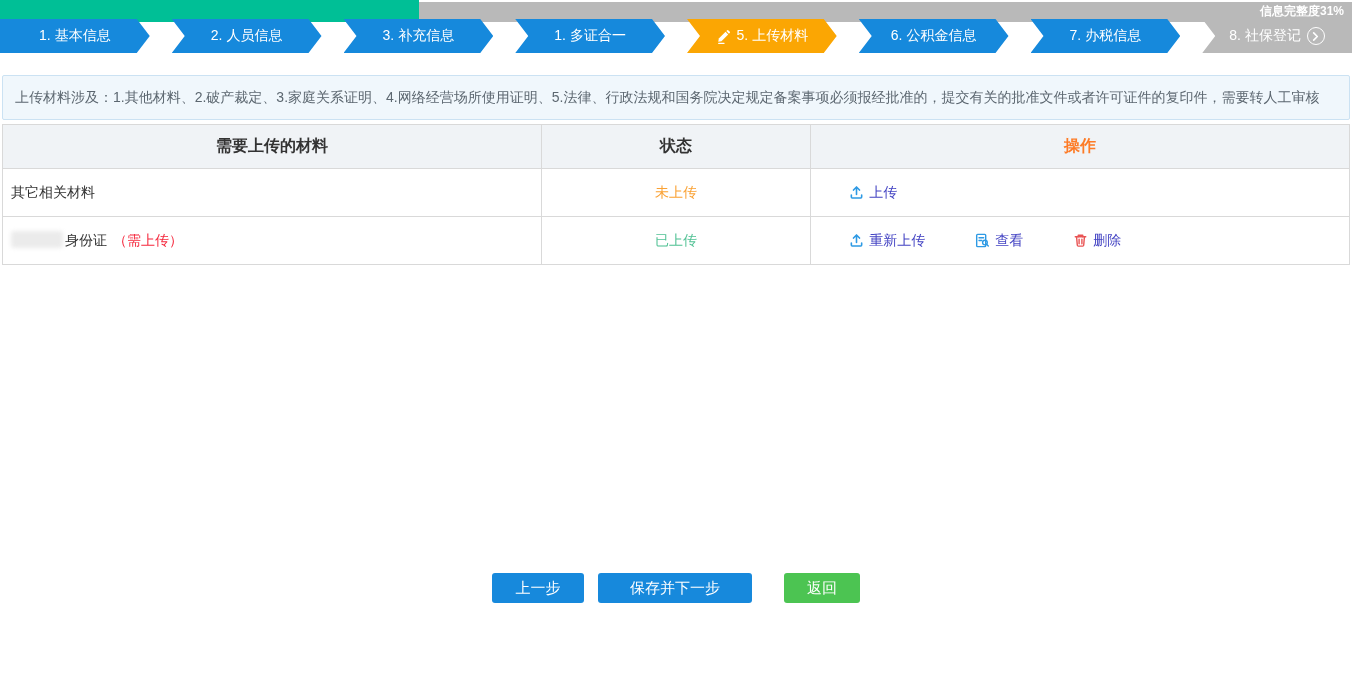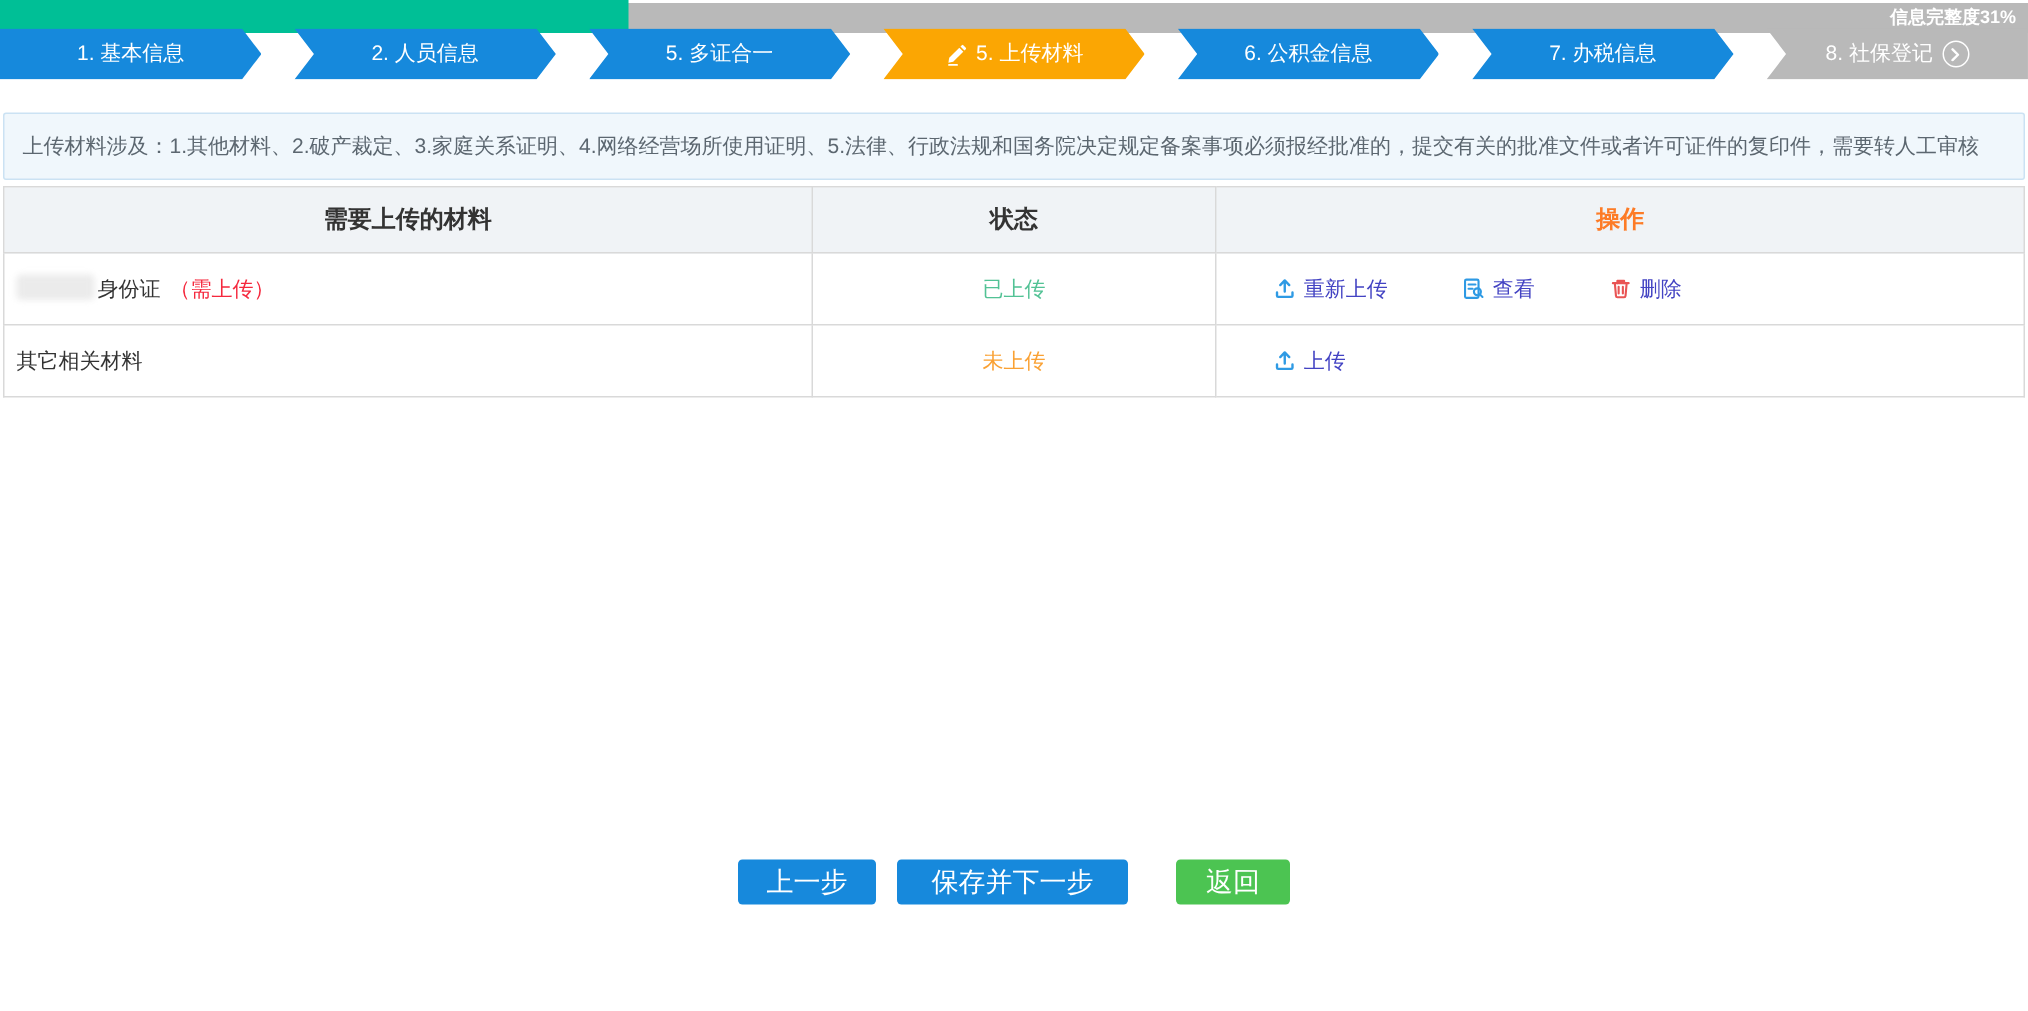--- a/index.html
+++ b/index.html
@@ -65,21 +65,21 @@
   .actions-inner { display: flex; align-items: center; gap: 50px; }
   .action-link {
     display: inline-flex; align-items: center; gap: 5px;
     color: #4343c3; font-size: 14px; cursor: pointer;
   }
   .action-link svg { display: block; }
 
   
   .footer { margin-top: 308px; display: flex; justify-content: center; align-items: center; }
   .btn {
-    height: 30px; border: none; border-radius: 3px; color: #fff; font-size: 18px;
+    height: 30px; border: none; border-radius: 3px; color: #fff; font-size: 15px;
     font-family: inherit; cursor: pointer; line-height: 30px; text-align: center;
   }
   .btn-prev { width: 92px;  background: #1789dc; }
   .btn-save { width: 154px; background: #1789dc; margin-left: 14px; }
   .btn-back { width: 76px;  background: #4cc452; margin-left: 32px; }
 </style>
 </head>
 <body>
 
 <div class="progress-wrap">
@@ -89,21 +89,24 @@
 </div>
 
 <div class="steps" id="steps">
     <div class="step pos-first state-default">
       <span>1. 基本信息</span>
     </div>
     <div class="step pos-mid state-default">
       <span>2. 人员信息</span>
     </div>
     <div class="step pos-mid state-default">
-      <span>5. 多证合一</span>
+      <span>3. 补充信息</span>
+    </div>
+    <div class="step pos-mid state-default">
+      <span>1. 多证合一</span>
     </div>
     <div class="step pos-mid state-active">
       <span class="icon-box">
         <svg width="15" height="15" viewBox="0 0 16 16" fill="#fff">
           <path d="M3 10.2 L10.2 3 L13 5.8 L5.8 13 L2.4 13.6 Z"></path>
           <path d="M11 2.2 L13.8 5 L14.8 4 Q15.3 3.5 14.8 3 L13 1.2 Q12.5 0.7 12 1.2 Z"></path>
           <rect x="2.2" y="14.6" width="7" height="1.3" rx="0.6"></rect>
         </svg>
       </span>
       <span>5. 上传材料</span>
@@ -134,20 +137,37 @@
     </colgroup>
   <thead>
     <tr>
       <th>需要上传的材料</th>
       <th>状态</th>
       <th class="op-header">操作</th>
     </tr>
   </thead>
   <tbody id="table-body">
       <tr>
+        <td class="material-cell"><span>其它相关材料</span></td>
+        <td class="status-cell"><span class="status-not-uploaded">未上传</span></td>
+        <td class="actions-cell">
+          <div class="actions-inner">
+            <span class="action-link">
+              <span>
+                <svg width="15" height="15" viewBox="0 0 16 16" fill="none" stroke="#2e9ae4" stroke-width="1.7" stroke-linecap="round" stroke-linejoin="round">
+                  <path d="M8 10 V2.4 M4.8 5.4 L8 2.1 L11.2 5.4"></path>
+                  <path d="M2.5 10.6 V12.9 Q2.5 13.8 3.4 13.8 H12.6 Q13.5 13.8 13.5 12.9 V10.6"></path>
+                </svg>
+              </span>
+              <span>上传</span>
+            </span>
+          </div>
+        </td>
+      </tr>
+      <tr>
         <td class="material-cell"><span class="redacted"></span><span>身份证</span><span class="required-tag">（需上传）</span></td>
         <td class="status-cell"><span class="status-uploaded">已上传</span></td>
         <td class="actions-cell">
           <div class="actions-inner">
             <span class="action-link">
               <span>
                 <svg width="15" height="15" viewBox="0 0 16 16" fill="none" stroke="#2e9ae4" stroke-width="1.7" stroke-linecap="round" stroke-linejoin="round">
                   <path d="M8 10 V2.4 M4.8 5.4 L8 2.1 L11.2 5.4"></path>
                   <path d="M2.5 10.6 V12.9 Q2.5 13.8 3.4 13.8 H12.6 Q13.5 13.8 13.5 12.9 V10.6"></path>
                 </svg>
@@ -172,37 +192,20 @@
                   <path d="M5.6 4 V2.4 H10.4 V4"></path>
                   <path d="M3.8 4 L4.6 13.1 Q4.7 14 5.6 14 H10.4 Q11.3 14 11.4 13.1 L12.2 4"></path>
                   <path d="M6.5 6.6 V11.4 M9.5 6.6 V11.4"></path>
                 </svg>
               </span>
               <span>删除</span>
             </span>
           </div>
         </td>
       </tr>
-      <tr>
-        <td class="material-cell"><span>其它相关材料</span></td>
-        <td class="status-cell"><span class="status-not-uploaded">未上传</span></td>
-        <td class="actions-cell">
-          <div class="actions-inner">
-            <span class="action-link">
-              <span>
-                <svg width="15" height="15" viewBox="0 0 16 16" fill="none" stroke="#2e9ae4" stroke-width="1.7" stroke-linecap="round" stroke-linejoin="round">
-                  <path d="M8 10 V2.4 M4.8 5.4 L8 2.1 L11.2 5.4"></path>
-                  <path d="M2.5 10.6 V12.9 Q2.5 13.8 3.4 13.8 H12.6 Q13.5 13.8 13.5 12.9 V10.6"></path>
-                </svg>
-              </span>
-              <span>上传</span>
-            </span>
-          </div>
-        </td>
-      </tr>
     </tbody>
 </table>
 
 <div class="footer">
   <button class="btn btn-prev">上一步</button>
   <button class="btn btn-save">保存并下一步</button>
   <button class="btn btn-back">返回</button>
 </div>
 
 </body></html>

